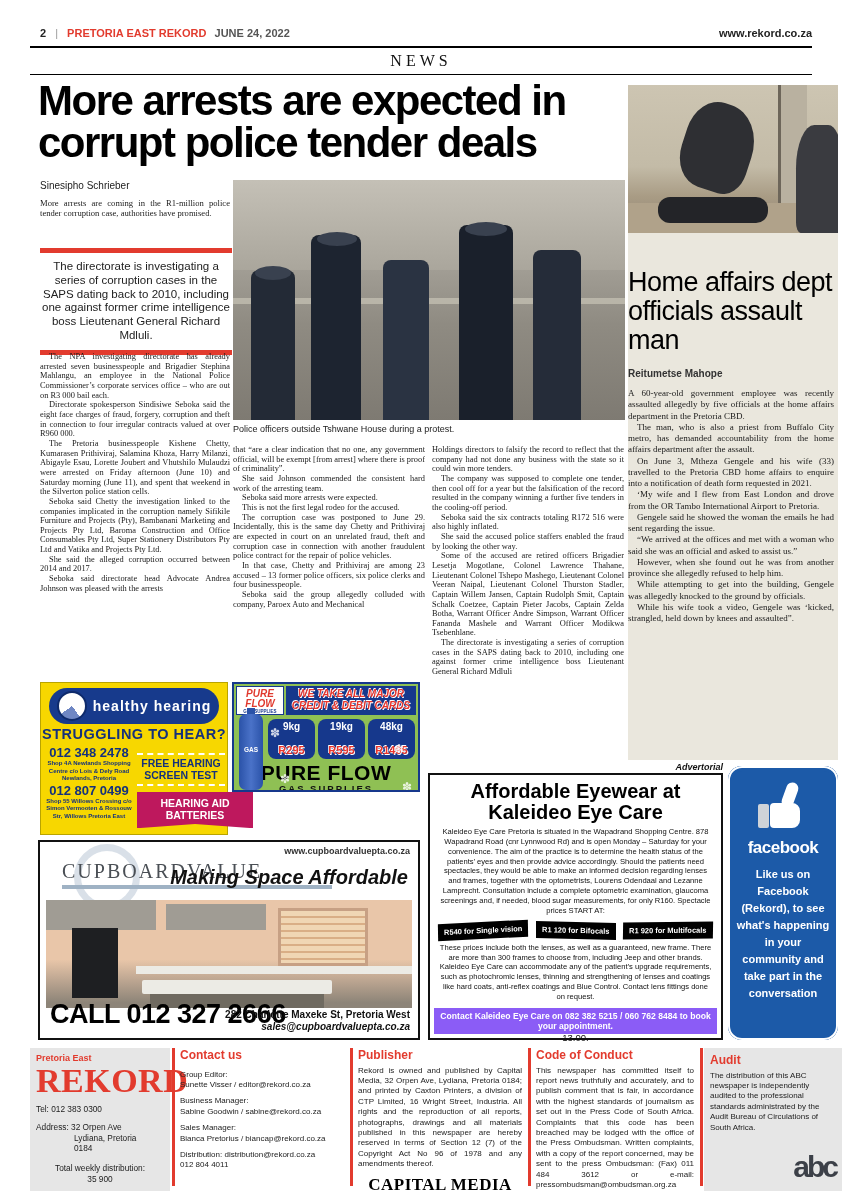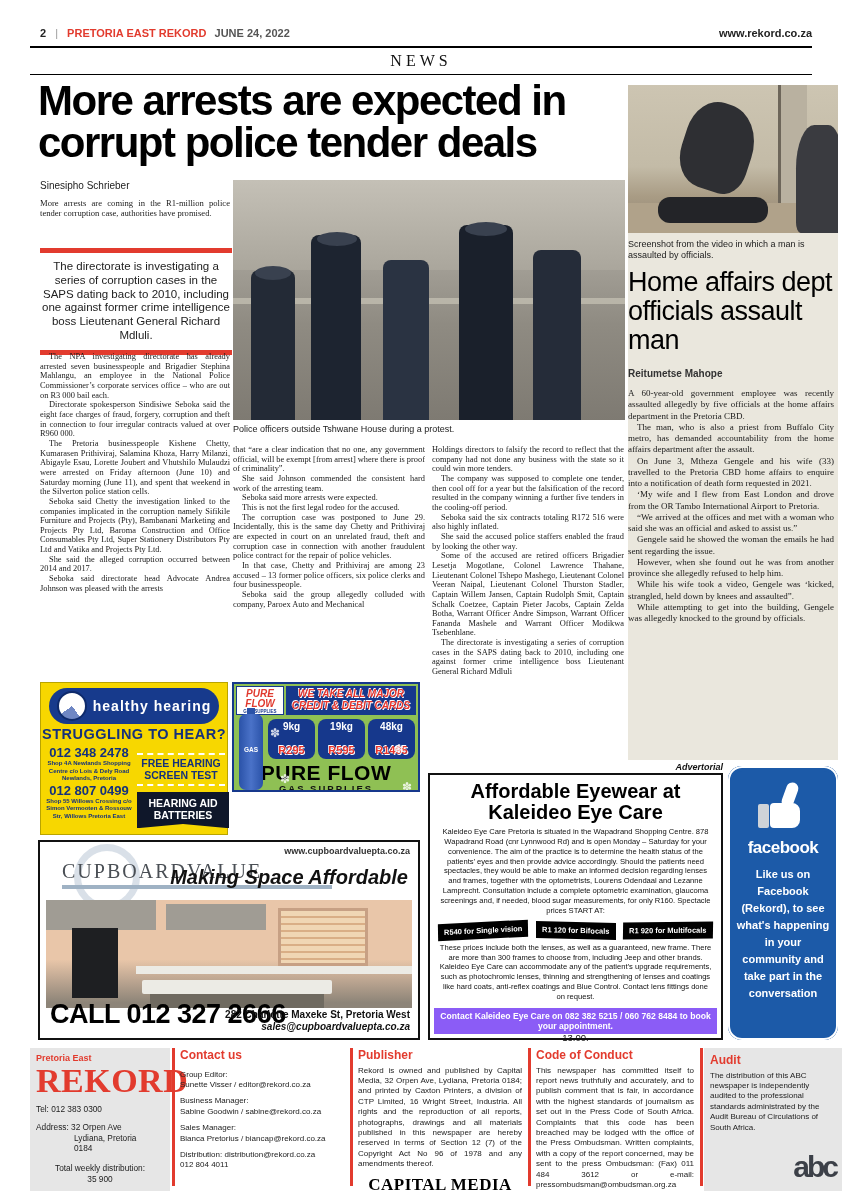--- a/index.html
+++ b/index.html
@@ -74,22 +74,22 @@
   .hh-swirl{width:26px;height:26px;border-radius:50%;background:conic-gradient(#fff 0 40%,#6f87c4 40% 65%,#fff 65% 100%);border:2px solid #0e2a6b;}
   .hh-logo{color:#fff;font-weight:bold;font-size:14px;letter-spacing:1px;}
   .hh-head{text-align:center;color:#14317c;font-weight:900;font-size:14.5px;letter-spacing:0.5px;margin:2px 0 3px;}
   .hh-grid{display:flex;}
   .hh-left{width:96px;text-align:center;color:#14317c;}
   .hh-phone{font-size:13px;font-weight:900;}
   .hh-shop{font-size:6px;font-weight:bold;line-height:1.25;}
   .hh-right{width:88px;text-align:center;}
   .hh-offer{color:#14317c;font-weight:900;font-size:10.5px;line-height:1.1;margin-top:8px;
             border-top:2px dashed #fff;border-bottom:2px dashed #fff;padding:3px 0;}
-  .hh-ribbon{margin:6px auto 0;width:80px;background:#0f172a;color:#fff;font-weight:900;font-size:10.5px;
-             line-height:1.15;padding:5px 6px 7px;clip-path:polygon(0 0,100% 0,100% 100%,50% 88%,0 100%);}
+  .hh-ribbon{margin:6px auto 0;width:80px;background:#be185d;color:#fff;font-weight:900;font-size:10.5px;
+             line-height:1.15;padding:5px 18px 7px;clip-path:polygon(0 0,100% 0,100% 100%,50% 88%,0 100%);}
   
   .ad-pf{left:232px;top:682px;width:188px;height:110px;background:#8fc054;border:2px solid #16388c;box-sizing:border-box;overflow:hidden;}
   .pf-top{display:flex;}
   .pf-logo{width:46px;background:#fff;border:1px solid #16388c;margin:2px;text-align:center;}
   .pf-logo .l1{color:#e0392e;font-weight:900;font-size:10px;line-height:1;font-style:italic;padding-top:2px;}
   .pf-logo .l2{color:#16388c;font-weight:bold;font-size:4.5px;}
   .pf-cards{flex:1;background:#16388c;margin:2px 2px 2px 0;text-align:center;color:#e8352c;font-weight:900;font-style:italic;
             font-size:10px;line-height:1.15;padding:2px 0;text-shadow:0.7px 0.7px 0 #fff,-0.7px -0.7px 0 #fff;}
   .pf-prices{display:flex;justify-content:flex-end;gap:3px;padding:2px 3px 0 34px;}
   .pf-pill{background:#16388c;border-radius:8px;width:48px;text-align:center;padding:2px 0 3px;}
@@ -228,33 +228,32 @@
   </div>
 
   <div class="abs rail-bg"></div>
   <div class="abs photo assault-photo">
     <i class="ap-door"></i>
     <i class="ap-floor"></i>
     <i class="ap-fig"></i>
     <i class="ap-fig2"></i>
     <i class="ap-body"></i>
   </div>
-  <div class="abs caption cap2">Screenshot from the video in which a man is assaulted by officials.</div>
   <h2 class="abs rail-head" style="margin:0">Home affairs dept officials assault man</h2>
   <div class="abs byline2">Reitumetse Mahope</div>
   <div class="abs serif rail-body">
     <p>A 60-year-old government employee was recently assaulted allegedly by five officials at the home affairs department in the Pretoria CBD.</p>
     <p>The man, who is also a priest from Buffalo City metro, has demanded accountability from the home affairs department after the assault.</p>
     <p>On June 3, Mtheza Gengele and his wife (33) travelled to the Pretoria CBD home affairs to enquire into a notification of death form requested in 2021.</p>
     <p>‘My wife and I flew from East London and drove from the OR Tambo International Airport to Pretoria.</p>
+    <p>Gengele said he showed the woman the emails he had sent regarding the issue.</p>
     <p>“We arrived at the offices and met with a woman who said she was an official and asked to assist us.”</p>
-    <p>Gengele said he showed the woman the emails he had sent regarding the issue.</p>
     <p>However, when she found out he was from another province she allegedly refused to help him.</p>
+    <p>While attempting to get into the building, Gengele was allegedly knocked to the ground by officials.</p>
     <p>While his wife took a video, Gengele was ‘kicked, strangled, held down by knees and assaulted”.</p>
-    <p>While attempting to get into the building, Gengele was allegedly knocked to the ground by officials.</p>
   </div>
 
   <div class="abs ad-hearing">
     <div class="hh-oval">
       <span class="hh-swirl"></span>
       <span class="hh-logo">healthy hearing</span>
     </div>
     <div class="hh-head">STRUGGLING TO HEAR?</div>
     <div class="hh-grid">
       <div class="hh-left">

